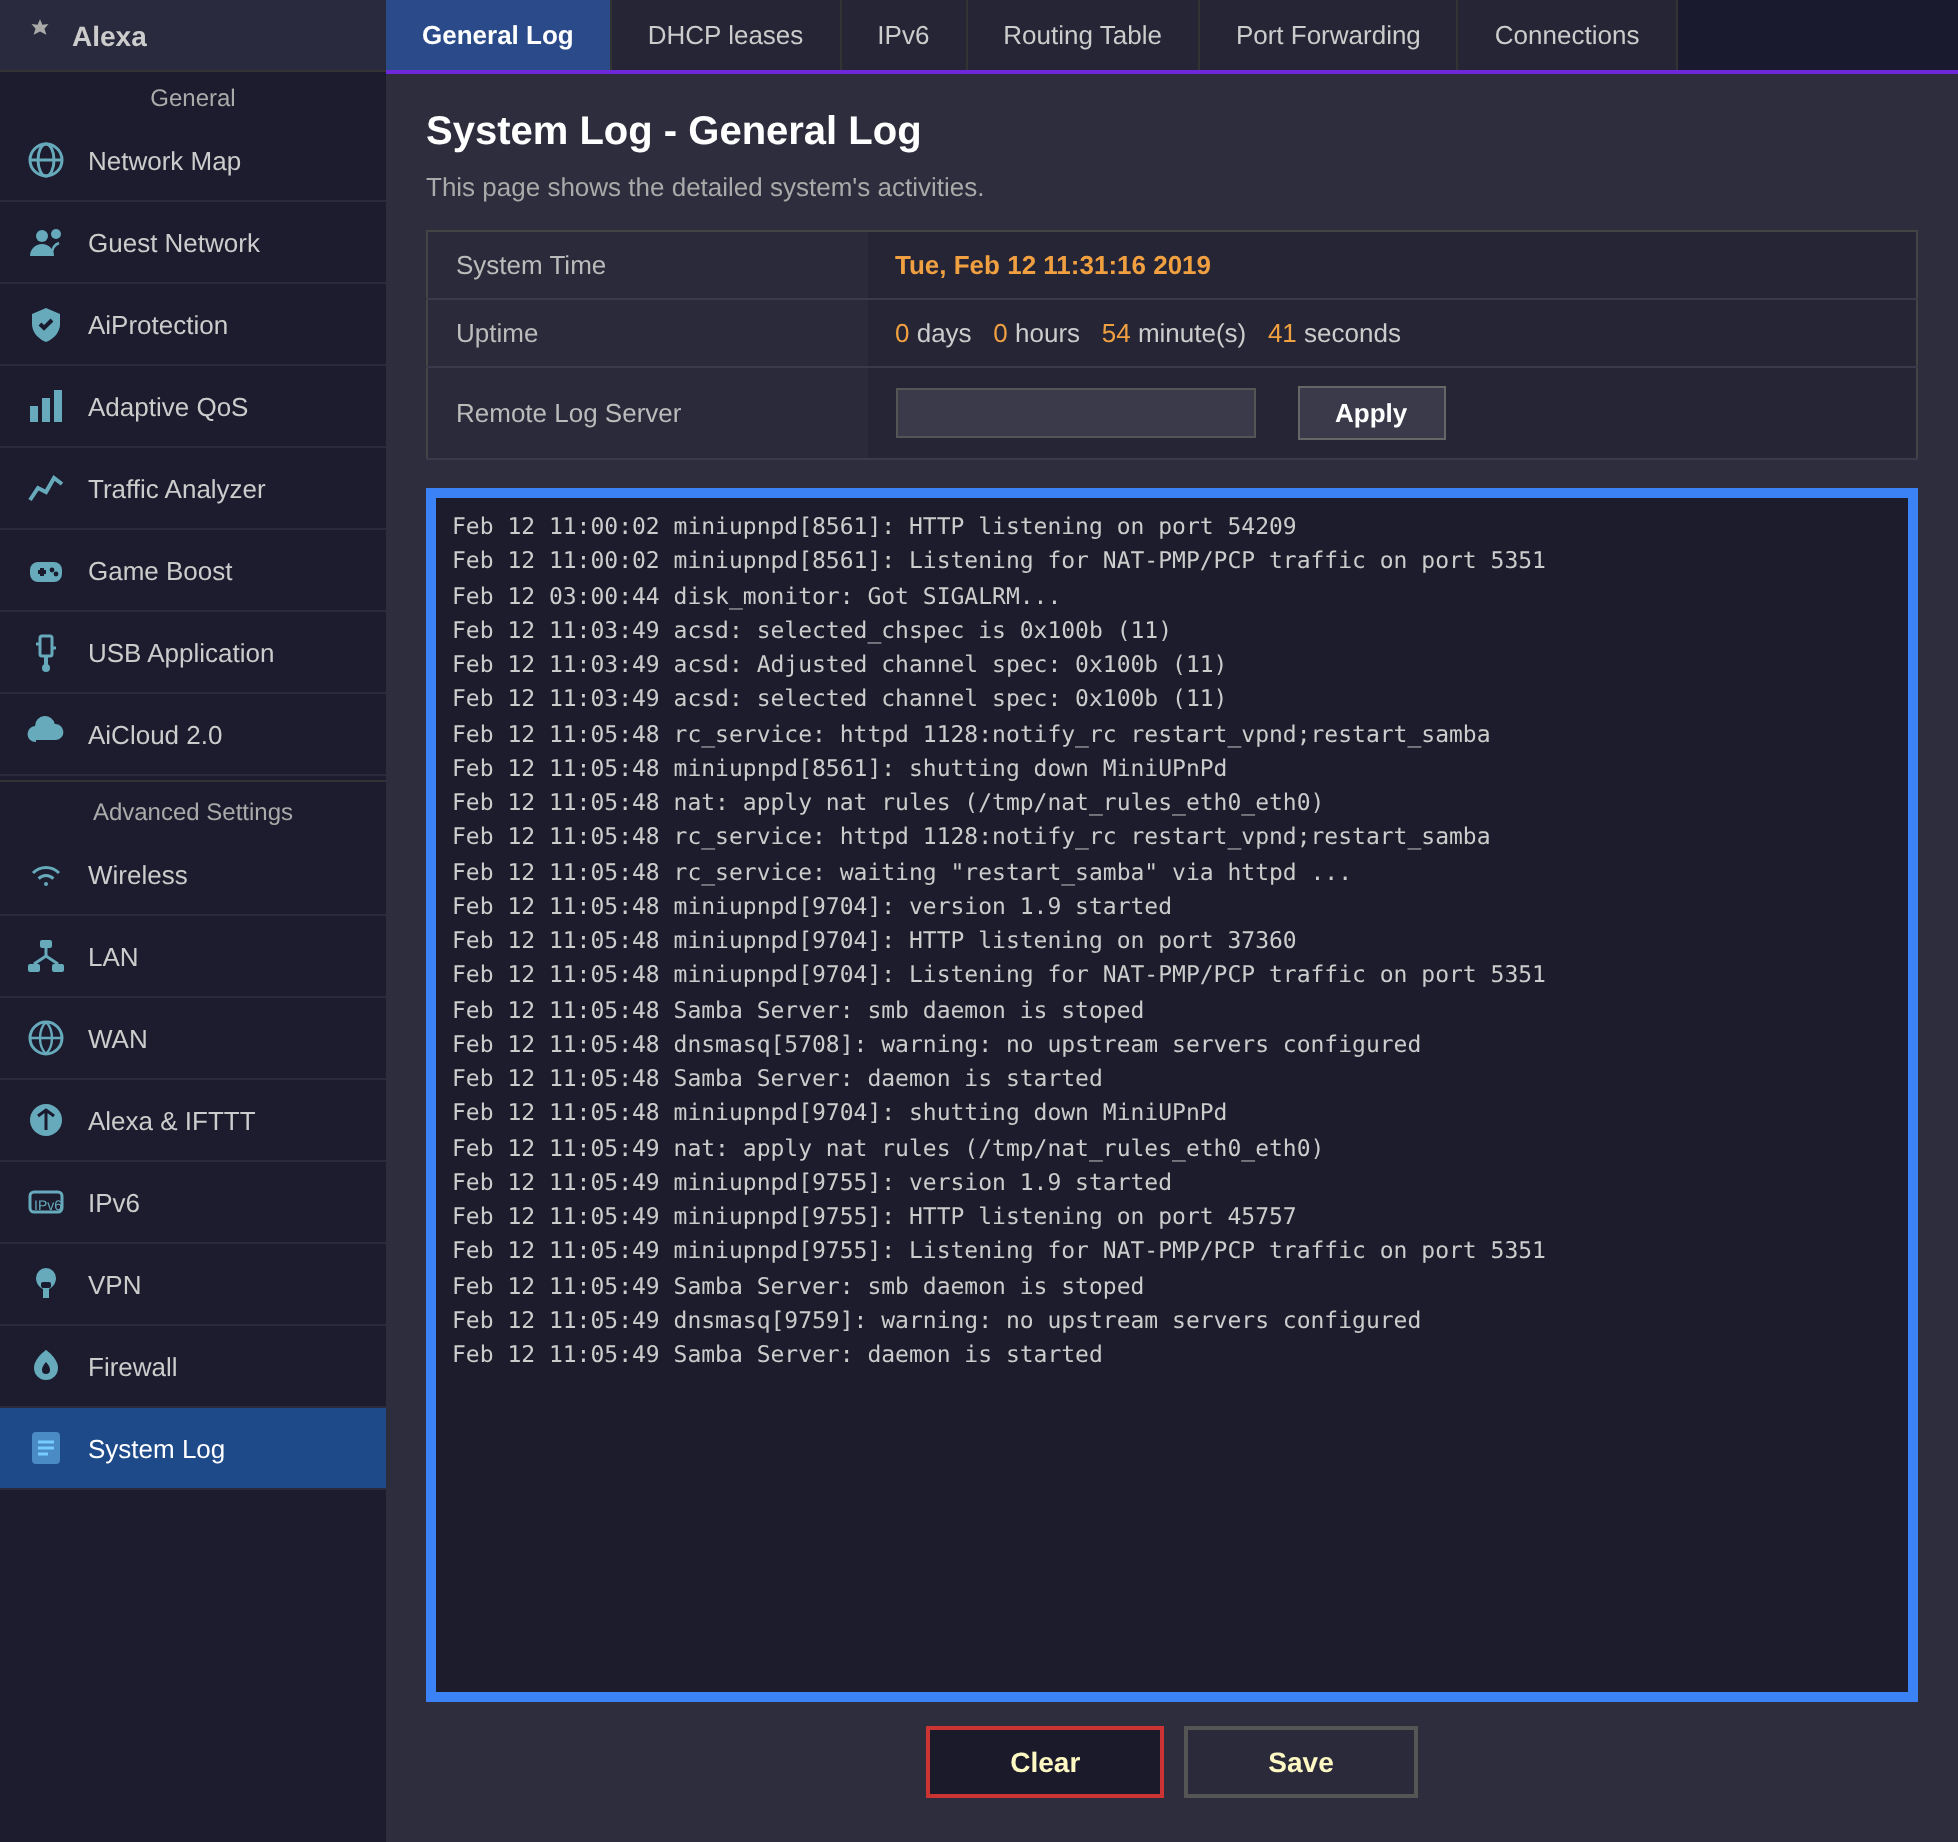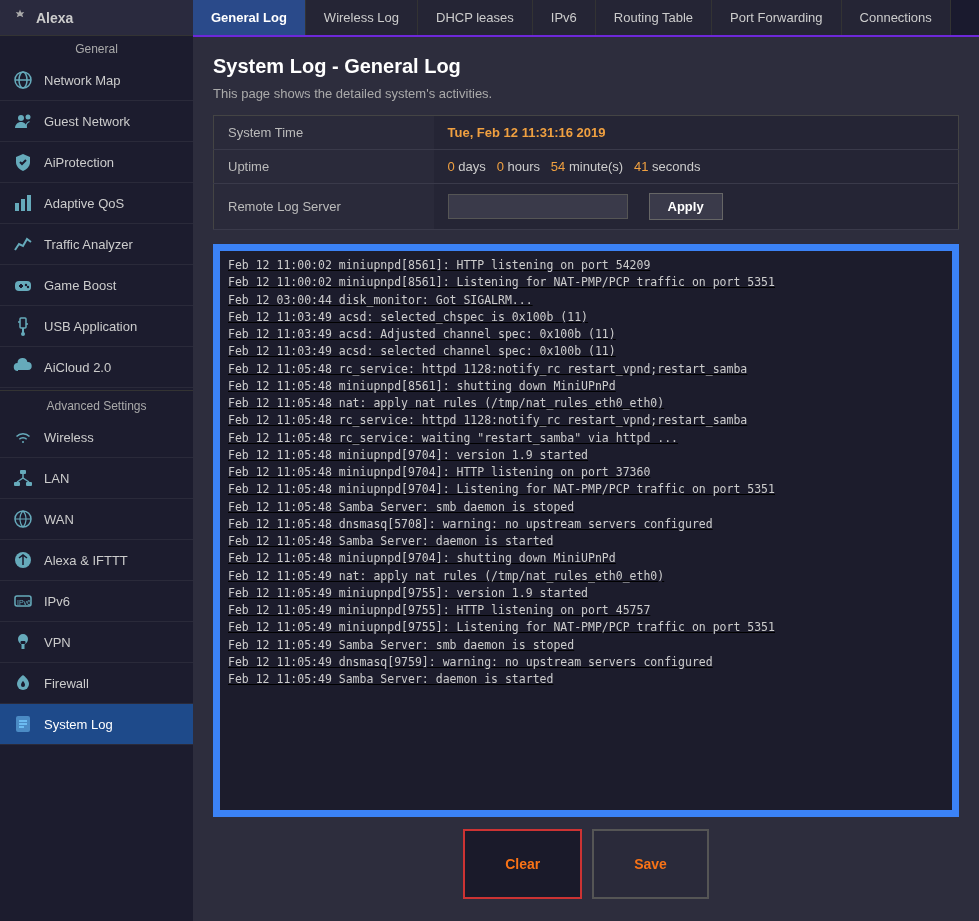--- a/index.html
+++ b/index.html
@@ -175,24 +175,23 @@
       font-size: 13px;
       font-weight: bold;
     }
 
     
     .log-wrapper {
       flex: 1;
       display: flex;
       flex-direction: column;
       min-height: 0;
-      border: 7px solid #3b82f6;
+      border: 5px solid #3b82f6;
       background: #1a1a2a;
       position: relative;
-      text-decoration: underline;
     }
 
     .log-content {
       flex: 1;
       overflow-y: auto;
       overflow-x: auto;
       padding: 6px 8px;
       color: #ccc;
       font-family: monospace;
       font-size: 11.5px;
@@ -209,26 +208,26 @@
     
     .action-buttons {
       display: flex;
       justify-content: center;
       gap: 10px;
       padding: 12px 0 4px;
       flex-shrink: 0;
     }
 
     .action-btn {
-      padding: 25px 40px;
+      padding: 8px 40px;
       font-size: 14px;
       font-weight: bold;
       cursor: pointer;
       border: 2px solid #666;
-      color: #f97316;
+      color: #fef9c3;
       background: #2a2a3a;
     }
 
     .clear-btn {
       background: #1a1a2a;
       border: 2px solid #cc3333;
       position: relative;
     }
 
     .save-btn {
@@ -429,21 +428,20 @@
     </span>
     <span>System Log</span>
   </div>
 
 </div>
 
 <div class="main-content">
 
   <div class="tabs-bar">
     <div class="tab active">General Log</div>
-    <div class="tab">Wireless Log</div>
     <div class="tab">DHCP leases</div>
     <div class="tab">IPv6</div>
     <div class="tab">Routing Table</div>
     <div class="tab">Port Forwarding</div>
     <div class="tab">Connections</div>
   </div>
 
   <div class="page-area">
 
     <div class="page-title">System Log - General Log</div>

